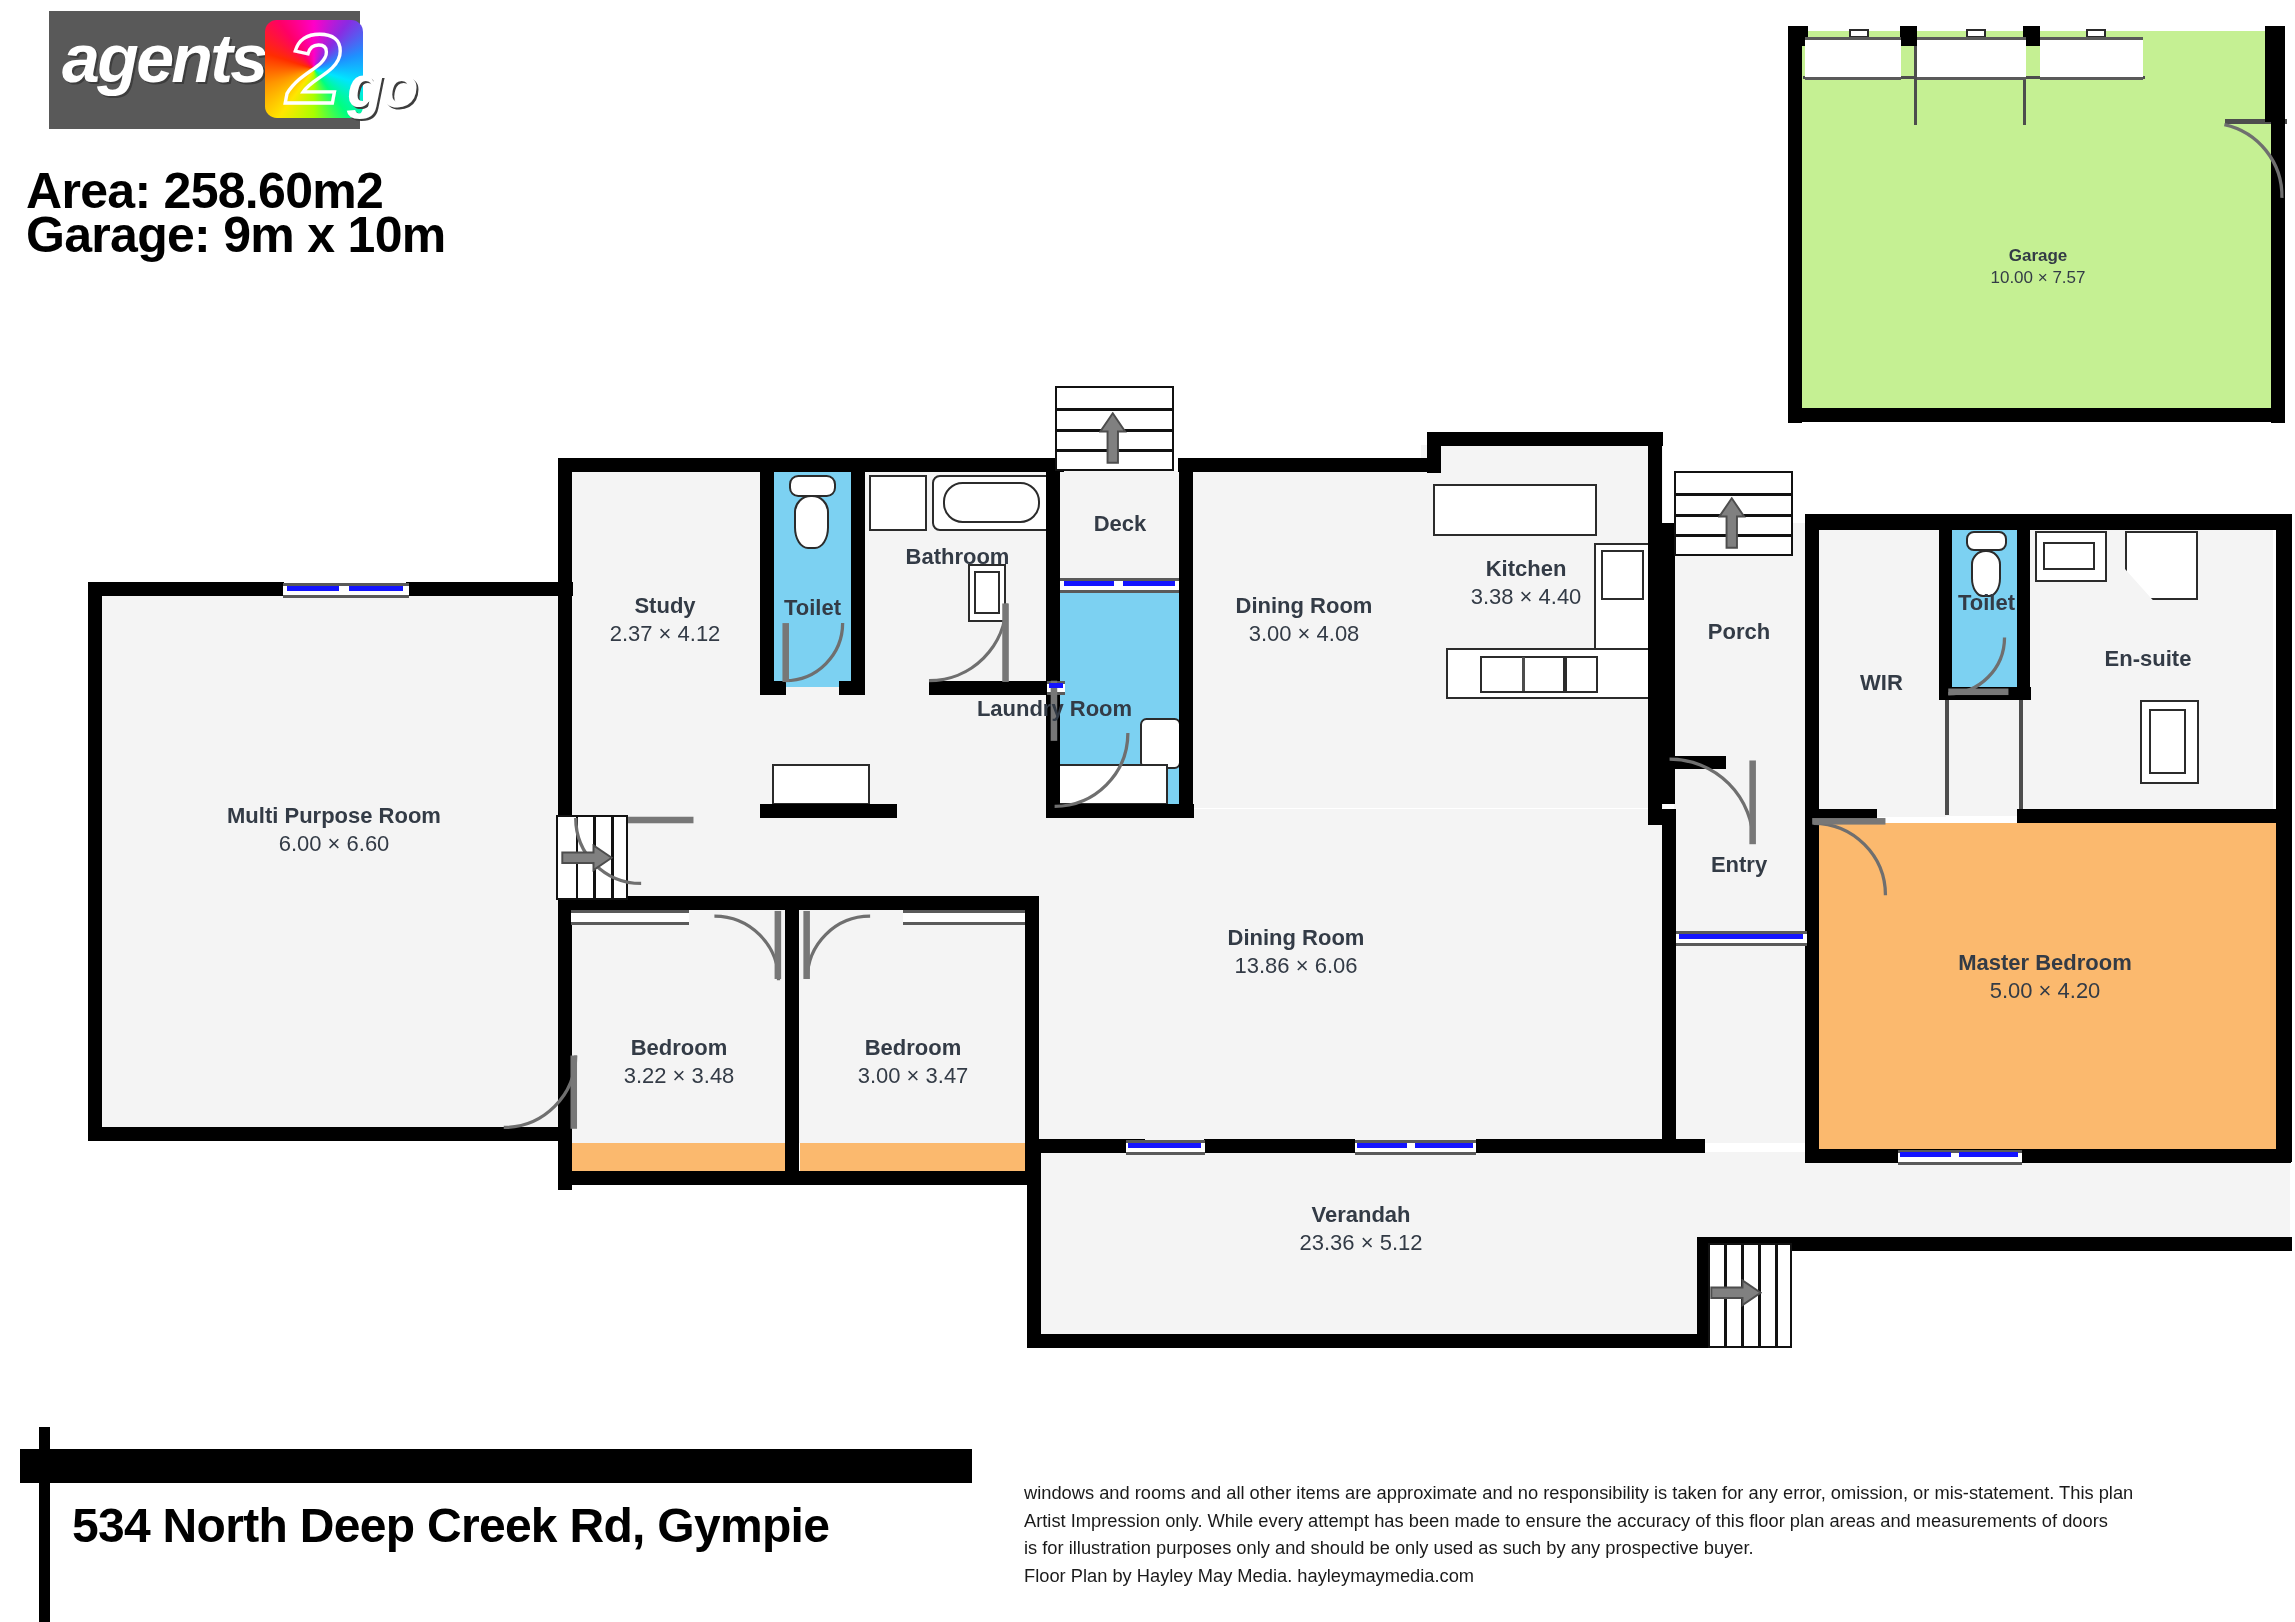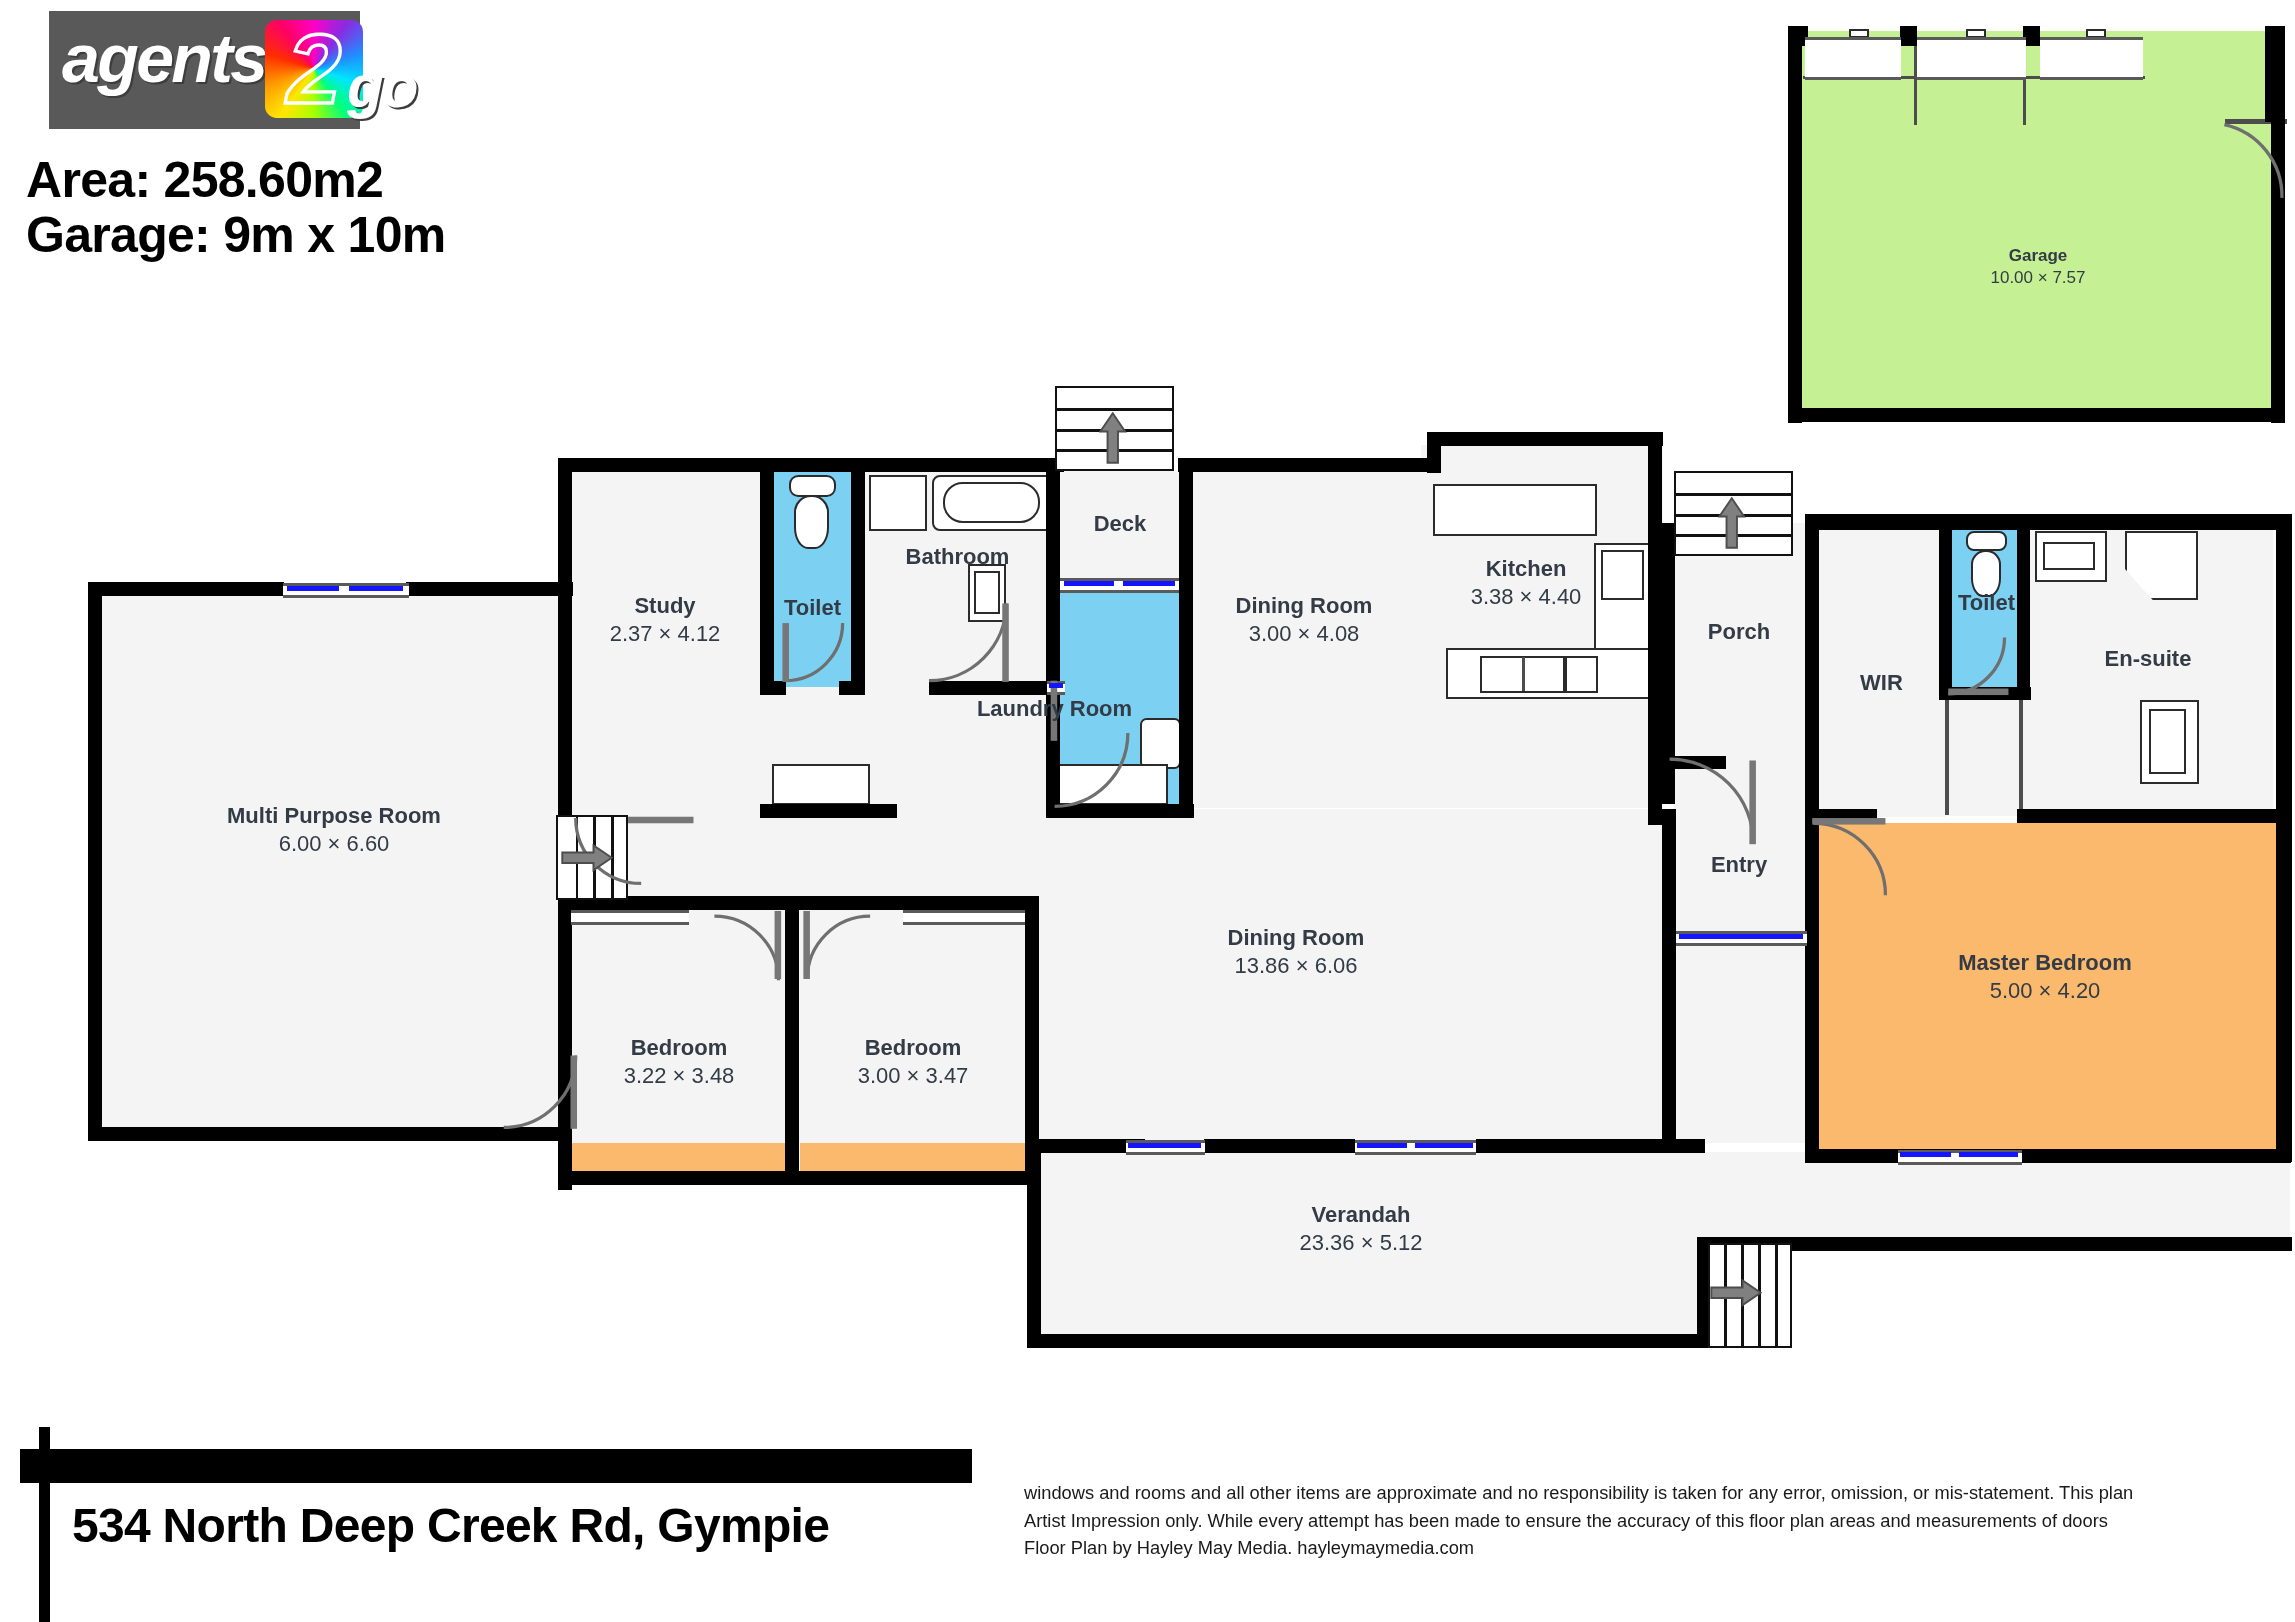--- a/index.html
+++ b/index.html
@@ -69,21 +69,21 @@
 <body>
 
 <div id="logo-box">
   <div id="logo-agents">agents</div>
   <div id="logo-2">
     <div class="glyph">2</div>
   </div>
   <div id="logo-go">go</div>
 </div>
 
-<div class="hdr-line" style="top:151px">Area: 258.60m2</div>
+<div class="hdr-line" style="top:162px">Area: 258.60m2</div>
 <div class="hdr-line" style="top:206px">Garage: 9m x 10m</div>
 
 <div id="plan">
 
   <div class="room green" style="left:1796px;top:31px;width:484px;height:386px;"></div>
 
   <div class="wall" style="left:1788px;top:26px;width:14.4px;height:397px;"></div>
   <div class="wall" style="left:2271px;top:26px;width:14.4px;height:397px;"></div>
   <div class="wall" style="left:1788px;top:408px;width:497px;height:14.4px;"></div>
   <div class="wall" style="left:1788px;top:26px;width:19.6px;height:19.6px;"></div>
@@ -406,15 +406,16 @@
   </div>
 
 </div>
 
 <div id="addr-tick"></div>
 <div id="addr-bar"></div>
 <div id="addr-text">534 North Deep Creek Rd, Gympie</div>
 <div id="disclaimer">
   <div>windows and rooms and all other items are approximate and no responsibility is taken for any error, omission, or mis-statement. This plan</div>
   <div>Artist Impression only. While every attempt has been made to ensure the accuracy of this floor plan areas and measurements of doors</div>
+  <div>is for illustration purposes only and should be only used as such by any prospective buyer.</div>
   <div>Floor Plan by Hayley May Media. hayleymaymedia.com</div>
 </div>
 
 
 </body></html>

